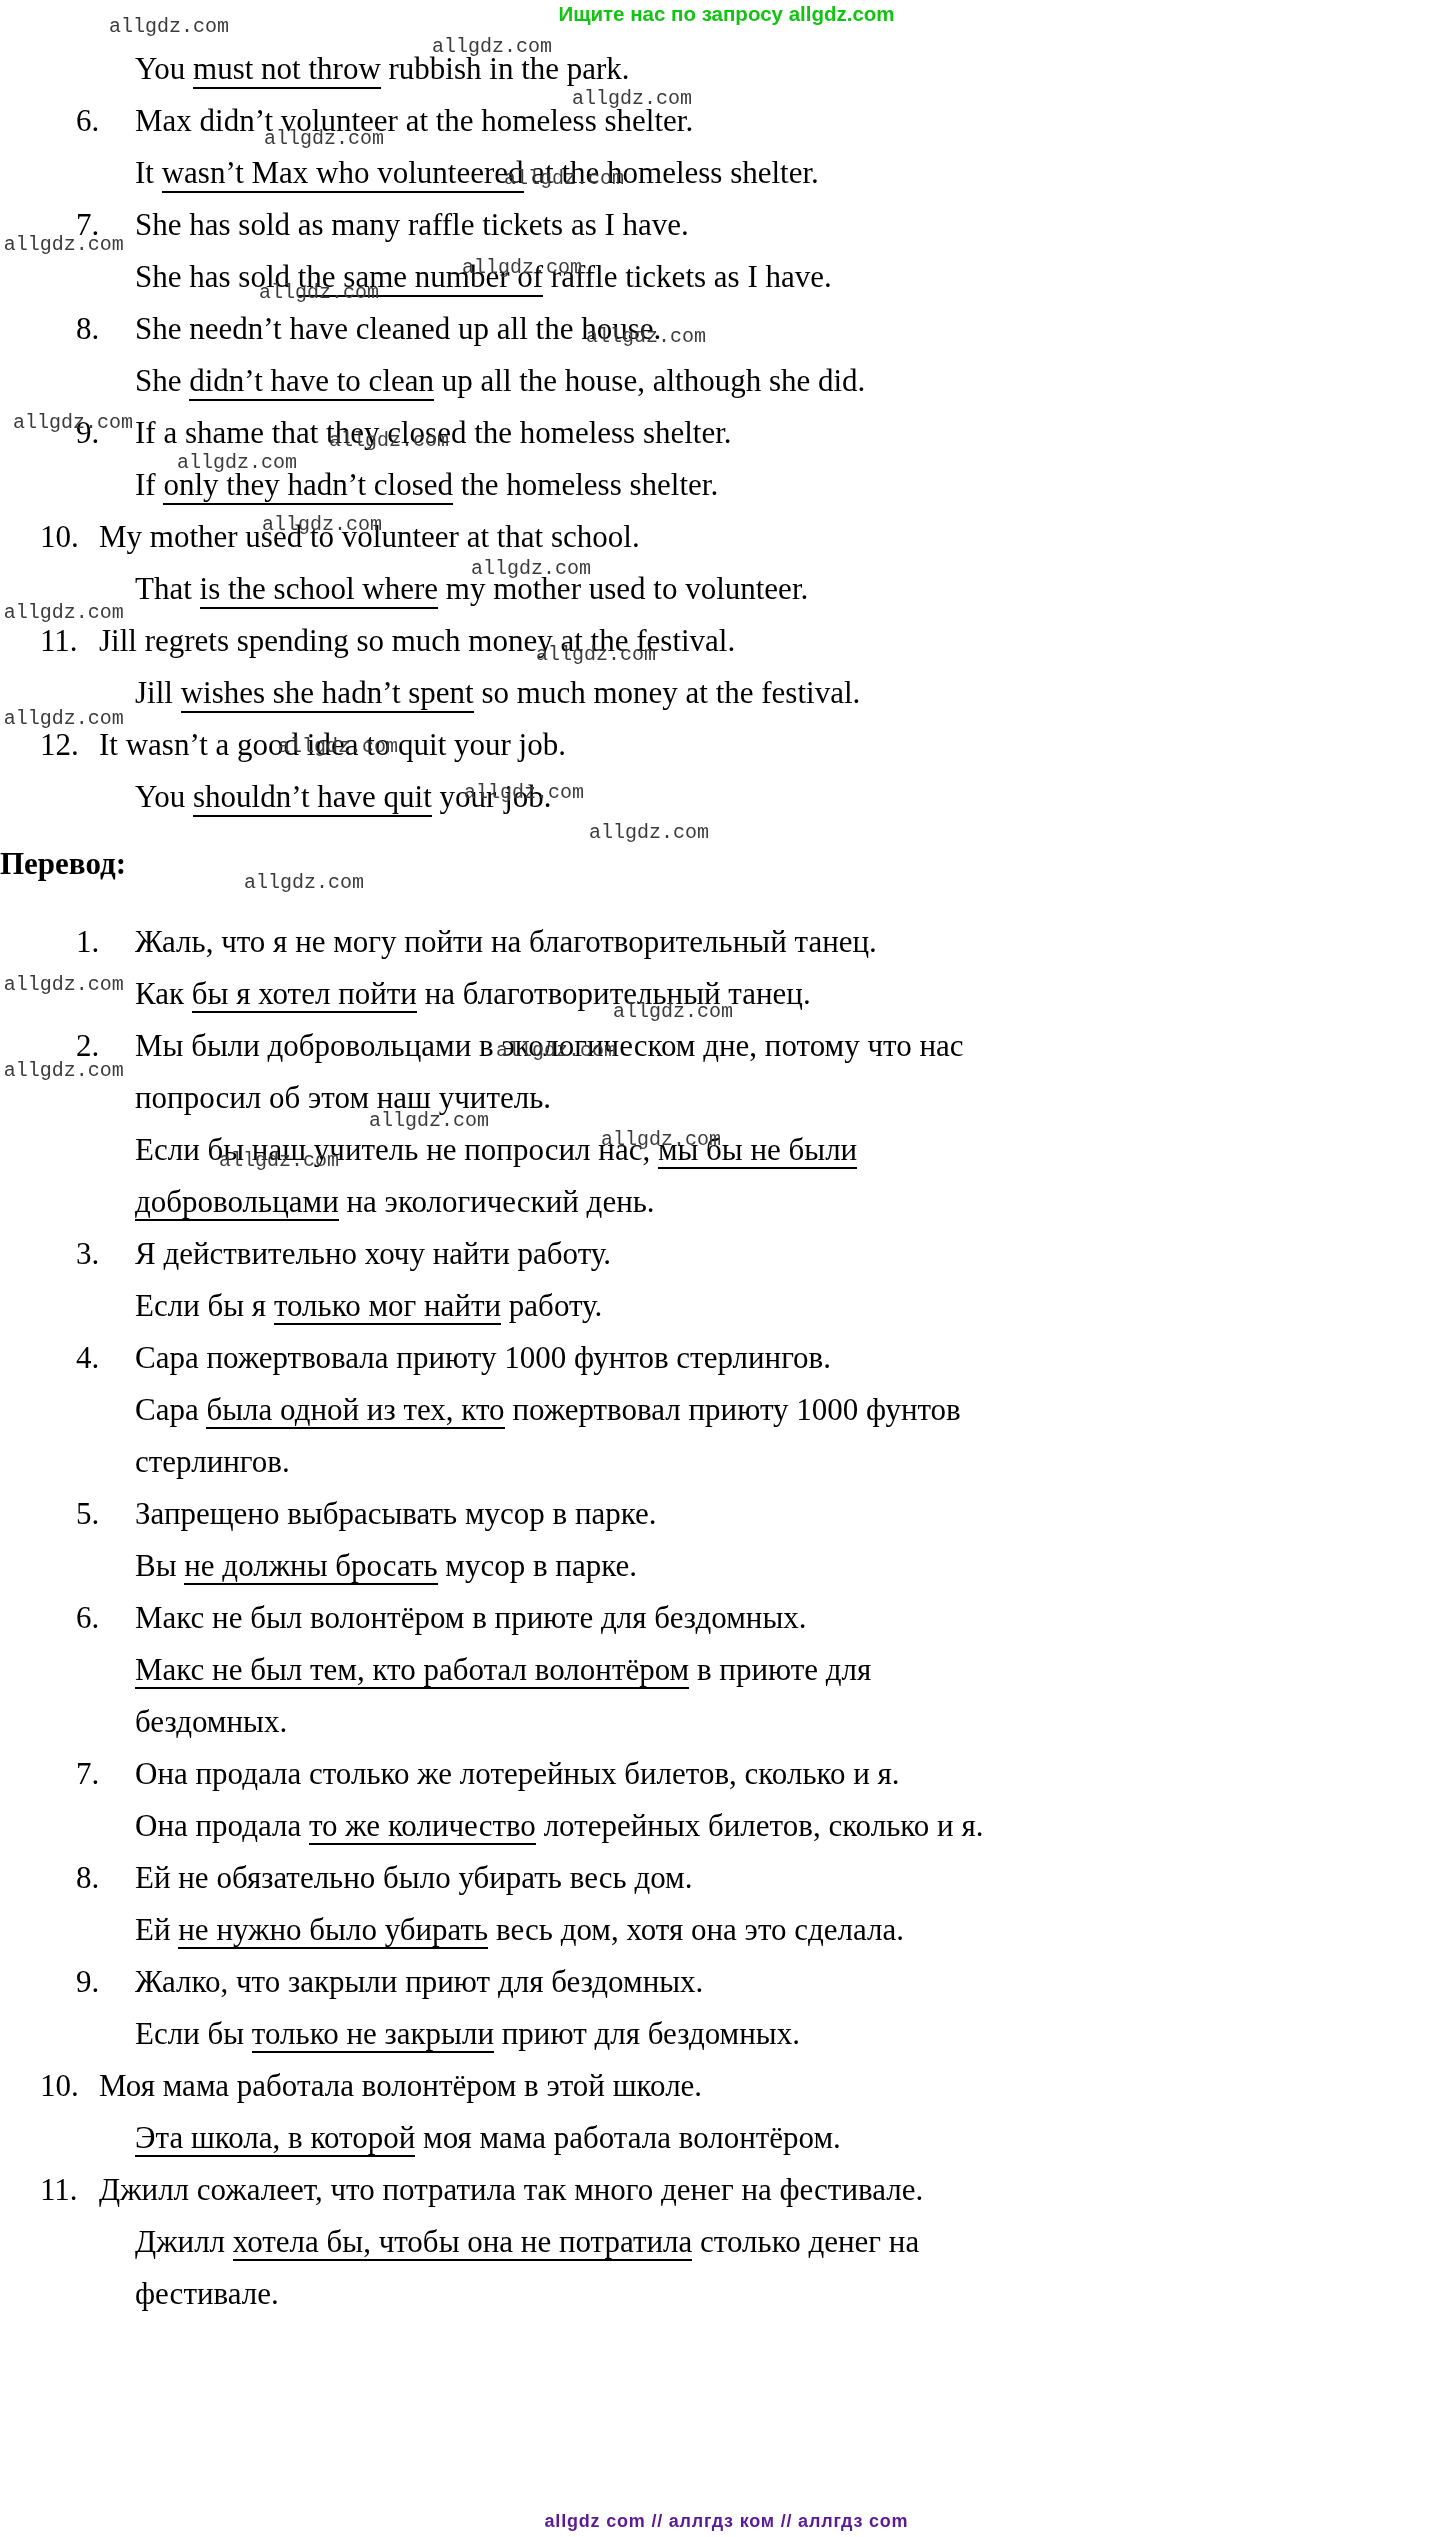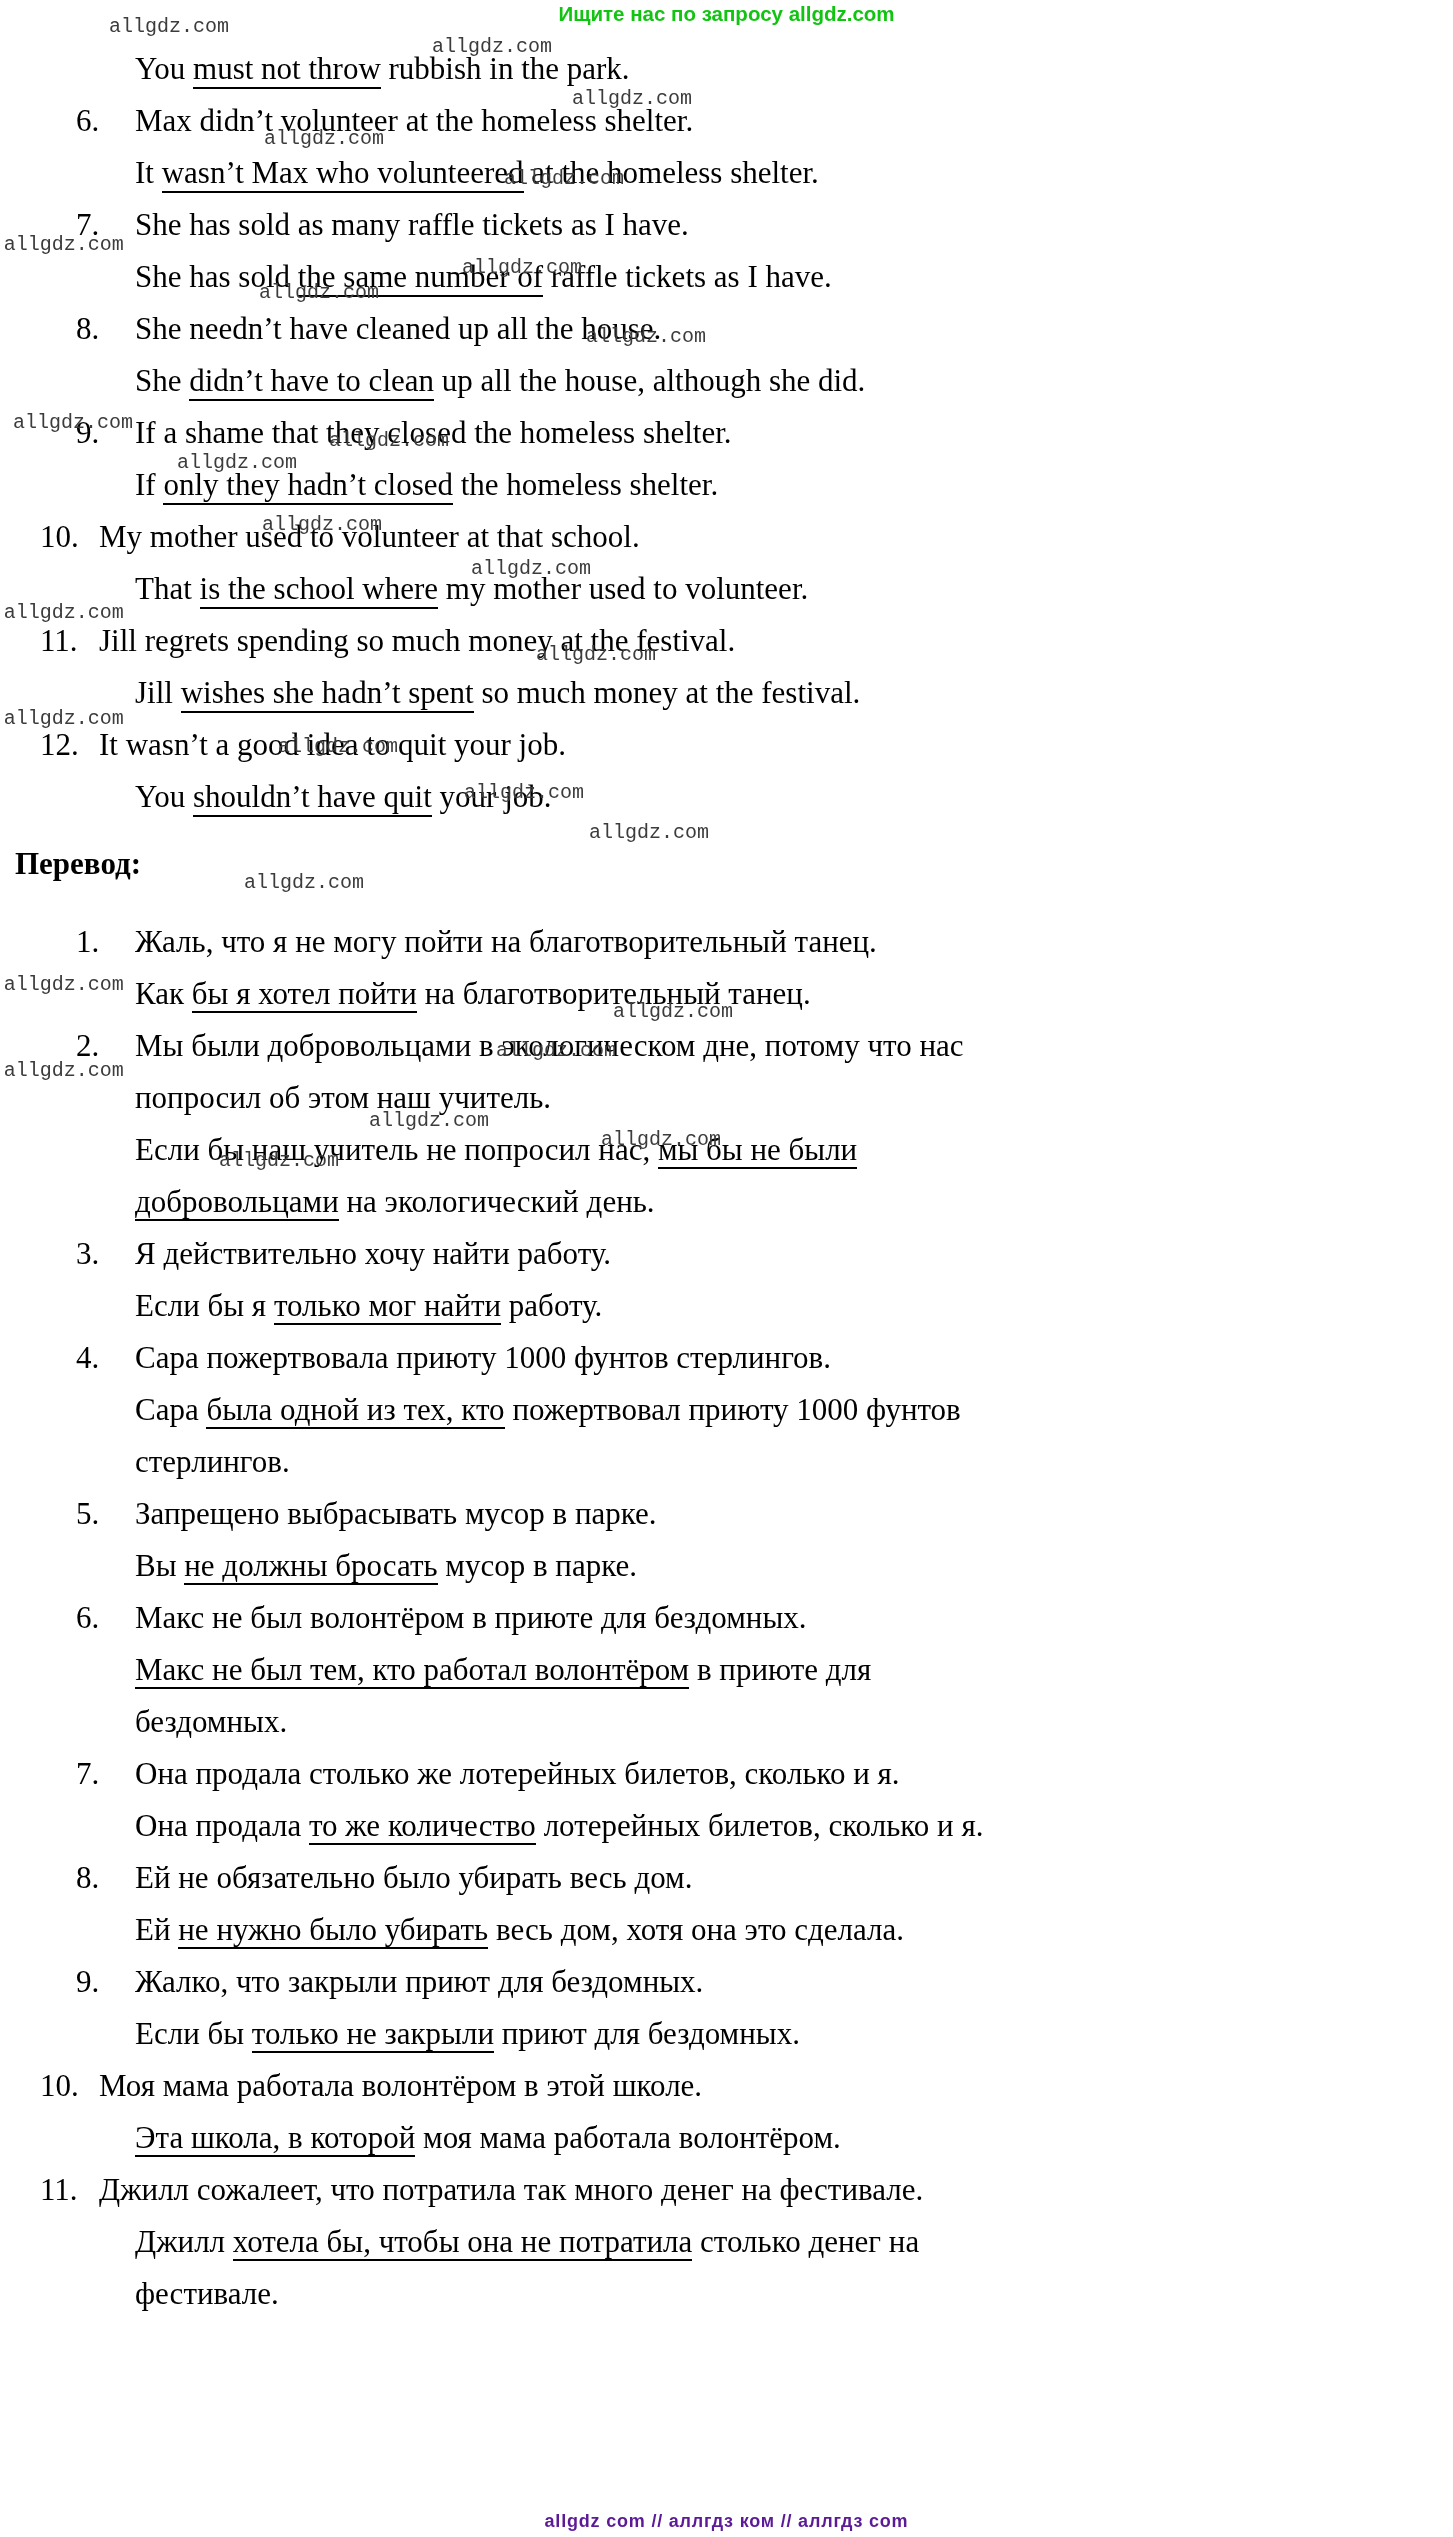--- a/index.html
+++ b/index.html
@@ -99,21 +99,20 @@
 
   u.ans {
     text-decoration: none;
     border-bottom: 2.3px solid #000;
     padding-bottom: 0.8px;
   }
 
   .section-head {
     font-size: 31px;
     font-weight: bold;
-    padding-left: 15px;
     line-height: 53px;
   }
 
   .spacer-sm { height: 13.7px; }
   .spacer-md { height: 26px; }
 </style>
 </head>
 <body>
 
 <div class="page">

